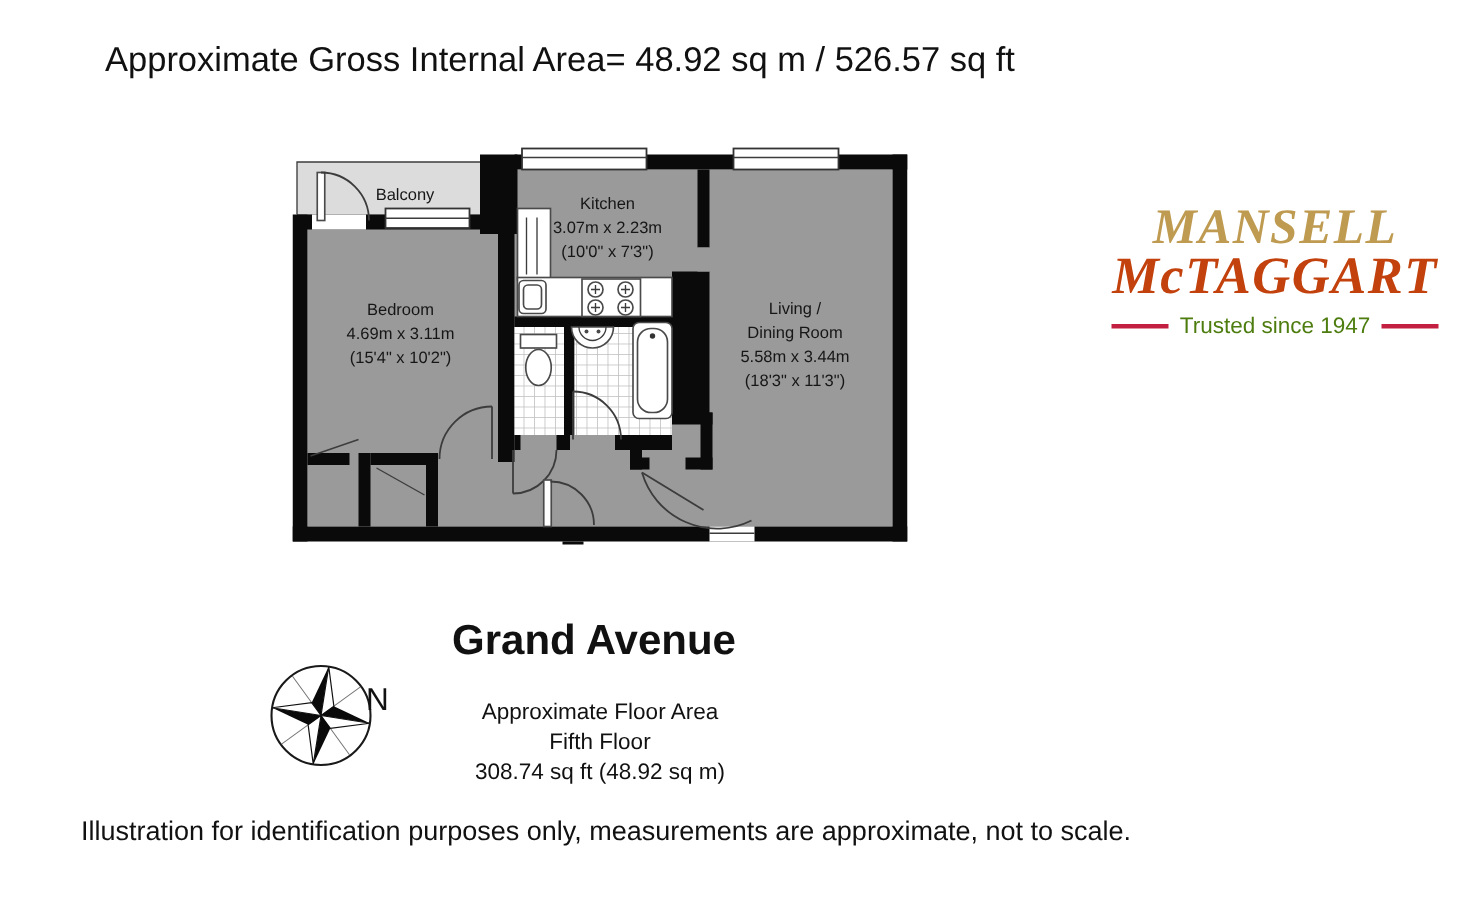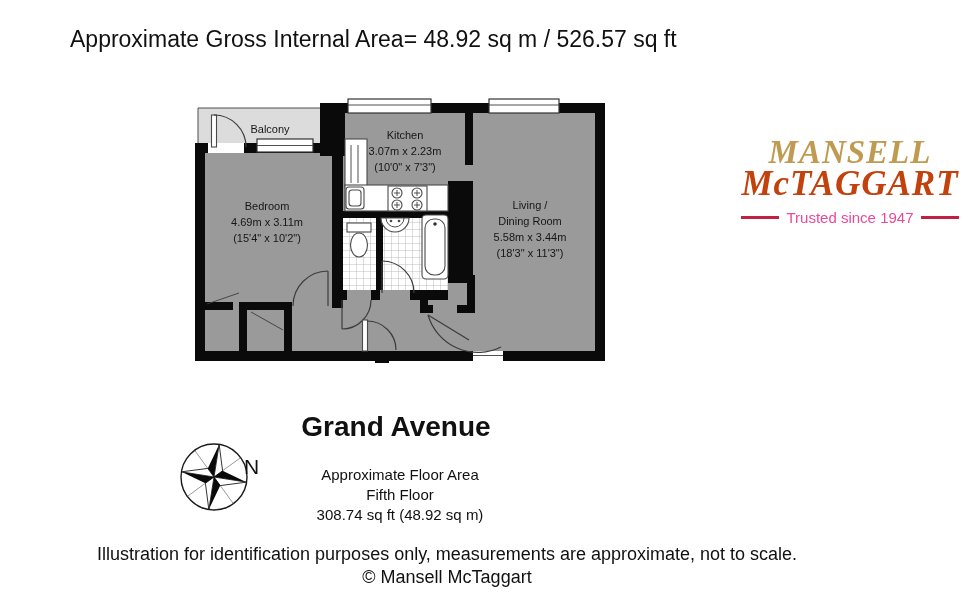--- a/index.html
+++ b/index.html
@@ -10,26 +10,26 @@
   .abs{position:absolute;}
   .page-title{left:70px;top:26px;font-size:23px;letter-spacing:0;}
   
   .logo{left:738px;top:136px;width:224px;text-align:center;}
   .logo .l1{font-family:"Liberation Serif",serif;font-style:italic;font-weight:bold;
             font-size:33px;line-height:32px;color:#bf9b51;letter-spacing:1px;}
   .logo .l2{font-family:"Liberation Serif",serif;font-style:italic;font-weight:bold;
             font-size:35px;line-height:36px;color:#c2410c;letter-spacing:1px;margin-top:-2px;}
   .logo .tagrow{display:flex;align-items:center;justify-content:center;gap:7px;margin-top:7px;}
   .logo .rule{display:inline-block;width:38px;height:2.5px;background:#c32041;}
-  .logo .tag{font-size:15px;color:#ec4899;}
+  .logo .tag{font-size:15px;color:#4d7c0f;}
   
   .prop-title{left:196px;top:411px;width:400px;text-align:center;font-size:28px;font-weight:bold;}
   .prop-details{left:200px;top:465px;width:400px;text-align:center;font-size:15px;line-height:20px;}
   
-  .footer{left:0;top:543px;width:808px;text-align:center;font-size:18px;line-height:23px;padding-left:43px;}
+  .footer{left:0;top:543px;width:808px;text-align:center;font-size:18px;line-height:23px;}
   .north-label{left:244px;top:455px;font-size:21px;}
   
   .w{fill:#0a0a0a;}
   .fx{fill:#ffffff;stroke:#4a4a4a;stroke-width:1.1;}
   .arc{fill:none;stroke:#3c3c3c;stroke-width:1.2;}
   .thin{stroke:#3c3c3c;stroke-width:0.9;fill:none;}
   .win{fill:#ffffff;stroke:#333333;stroke-width:1.2;}
   .lbl{font-size:11px;fill:#161616;text-anchor:middle;font-family:"Liberation Sans",sans-serif;}
 </style>
 </head>
@@ -209,14 +209,13 @@
     <path d="M 0 33 L 7.5 7.5 L 0 0 Z" fill="#0a0a0a"></path>
     <path d="M 0 33 L -7.5 7.5 L 0 0 Z" fill="#fff" stroke="#111" stroke-width="0.8"></path>
     <path d="M -33 0 L -7.5 7.5 L 0 0 Z" fill="#0a0a0a"></path>
     <path d="M -33 0 L -7.5 -7.5 L 0 0 Z" fill="#fff" stroke="#111" stroke-width="0.8"></path>
   </g>
 </svg>
 <div class="abs north-label">N</div>
 
 <div class="abs footer">
   <div>Illustration for identification purposes only, measurements are approximate, not to scale.</div>
-  <div>© Mansell McTaggart</div>
 </div>
 
 </body></html>

